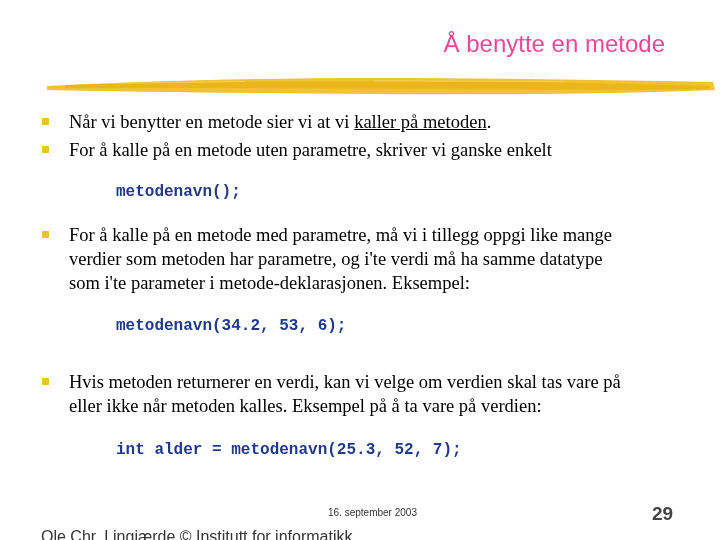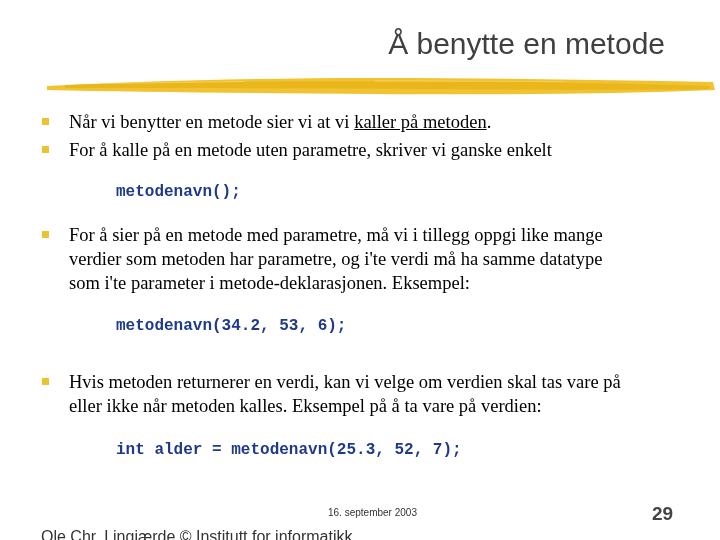--- a/index.html
+++ b/index.html
@@ -13,23 +13,23 @@
       position: relative;
       overflow: hidden;
       font-family: "Liberation Serif", serif;
       color: #000000;
     }
     .slide-title {
       position: absolute;
       right: 55px;
       top: 22px;
       font-family: "Liberation Sans", sans-serif;
-      font-size: 30px;
+      font-size: 24px;
       line-height: 44px;
-      color: #404040;
+      color: #ec4899;
       white-space: nowrap;
       text-align: center;
     }
     .brush {
       position: absolute;
       left: 45px;
       top: 72px;
       width: 672px;
       height: 26px;
     }
@@ -117,21 +117,21 @@
 
   <div class="bullet-row" style="top:138px;">
     <span class="bullet"></span>
     <span class="text">For å kalle på en metode uten parametre, skriver vi ganske enkelt</span>
   </div>
 
   <div class="code" style="top:182px;">metodenavn();</div>
 
   <div class="bullet-row" style="top:223px;">
     <span class="bullet"></span>
-    <span class="text">For å sier på en metode med parametre, må vi i tillegg oppgi like mange</span>
+    <span class="text">For å kalle på en metode med parametre, må vi i tillegg oppgi like mange</span>
     <span class="text" style="top:24px;text-align:center;">verdier som metoden har parametre, og i'te verdi må ha samme datatype</span>
     <span class="text" style="top:48px;">som i'te parameter i metode-deklarasjonen.  Eksempel:</span>
   </div>
 
   <div class="code" style="top:316px;font-family:Liberation Mono, monospace;">metodenavn(34.2, 53, 6);</div>
 
   <div class="bullet-row" style="top:370px;">
     <span class="bullet"></span>
     <span class="text">Hvis metoden returnerer en verdi, kan vi velge om verdien skal tas vare på</span>
     <span class="text" style="top:24px;text-align:right;">eller ikke når metoden kalles.  Eksempel på å ta vare på verdien:</span>

